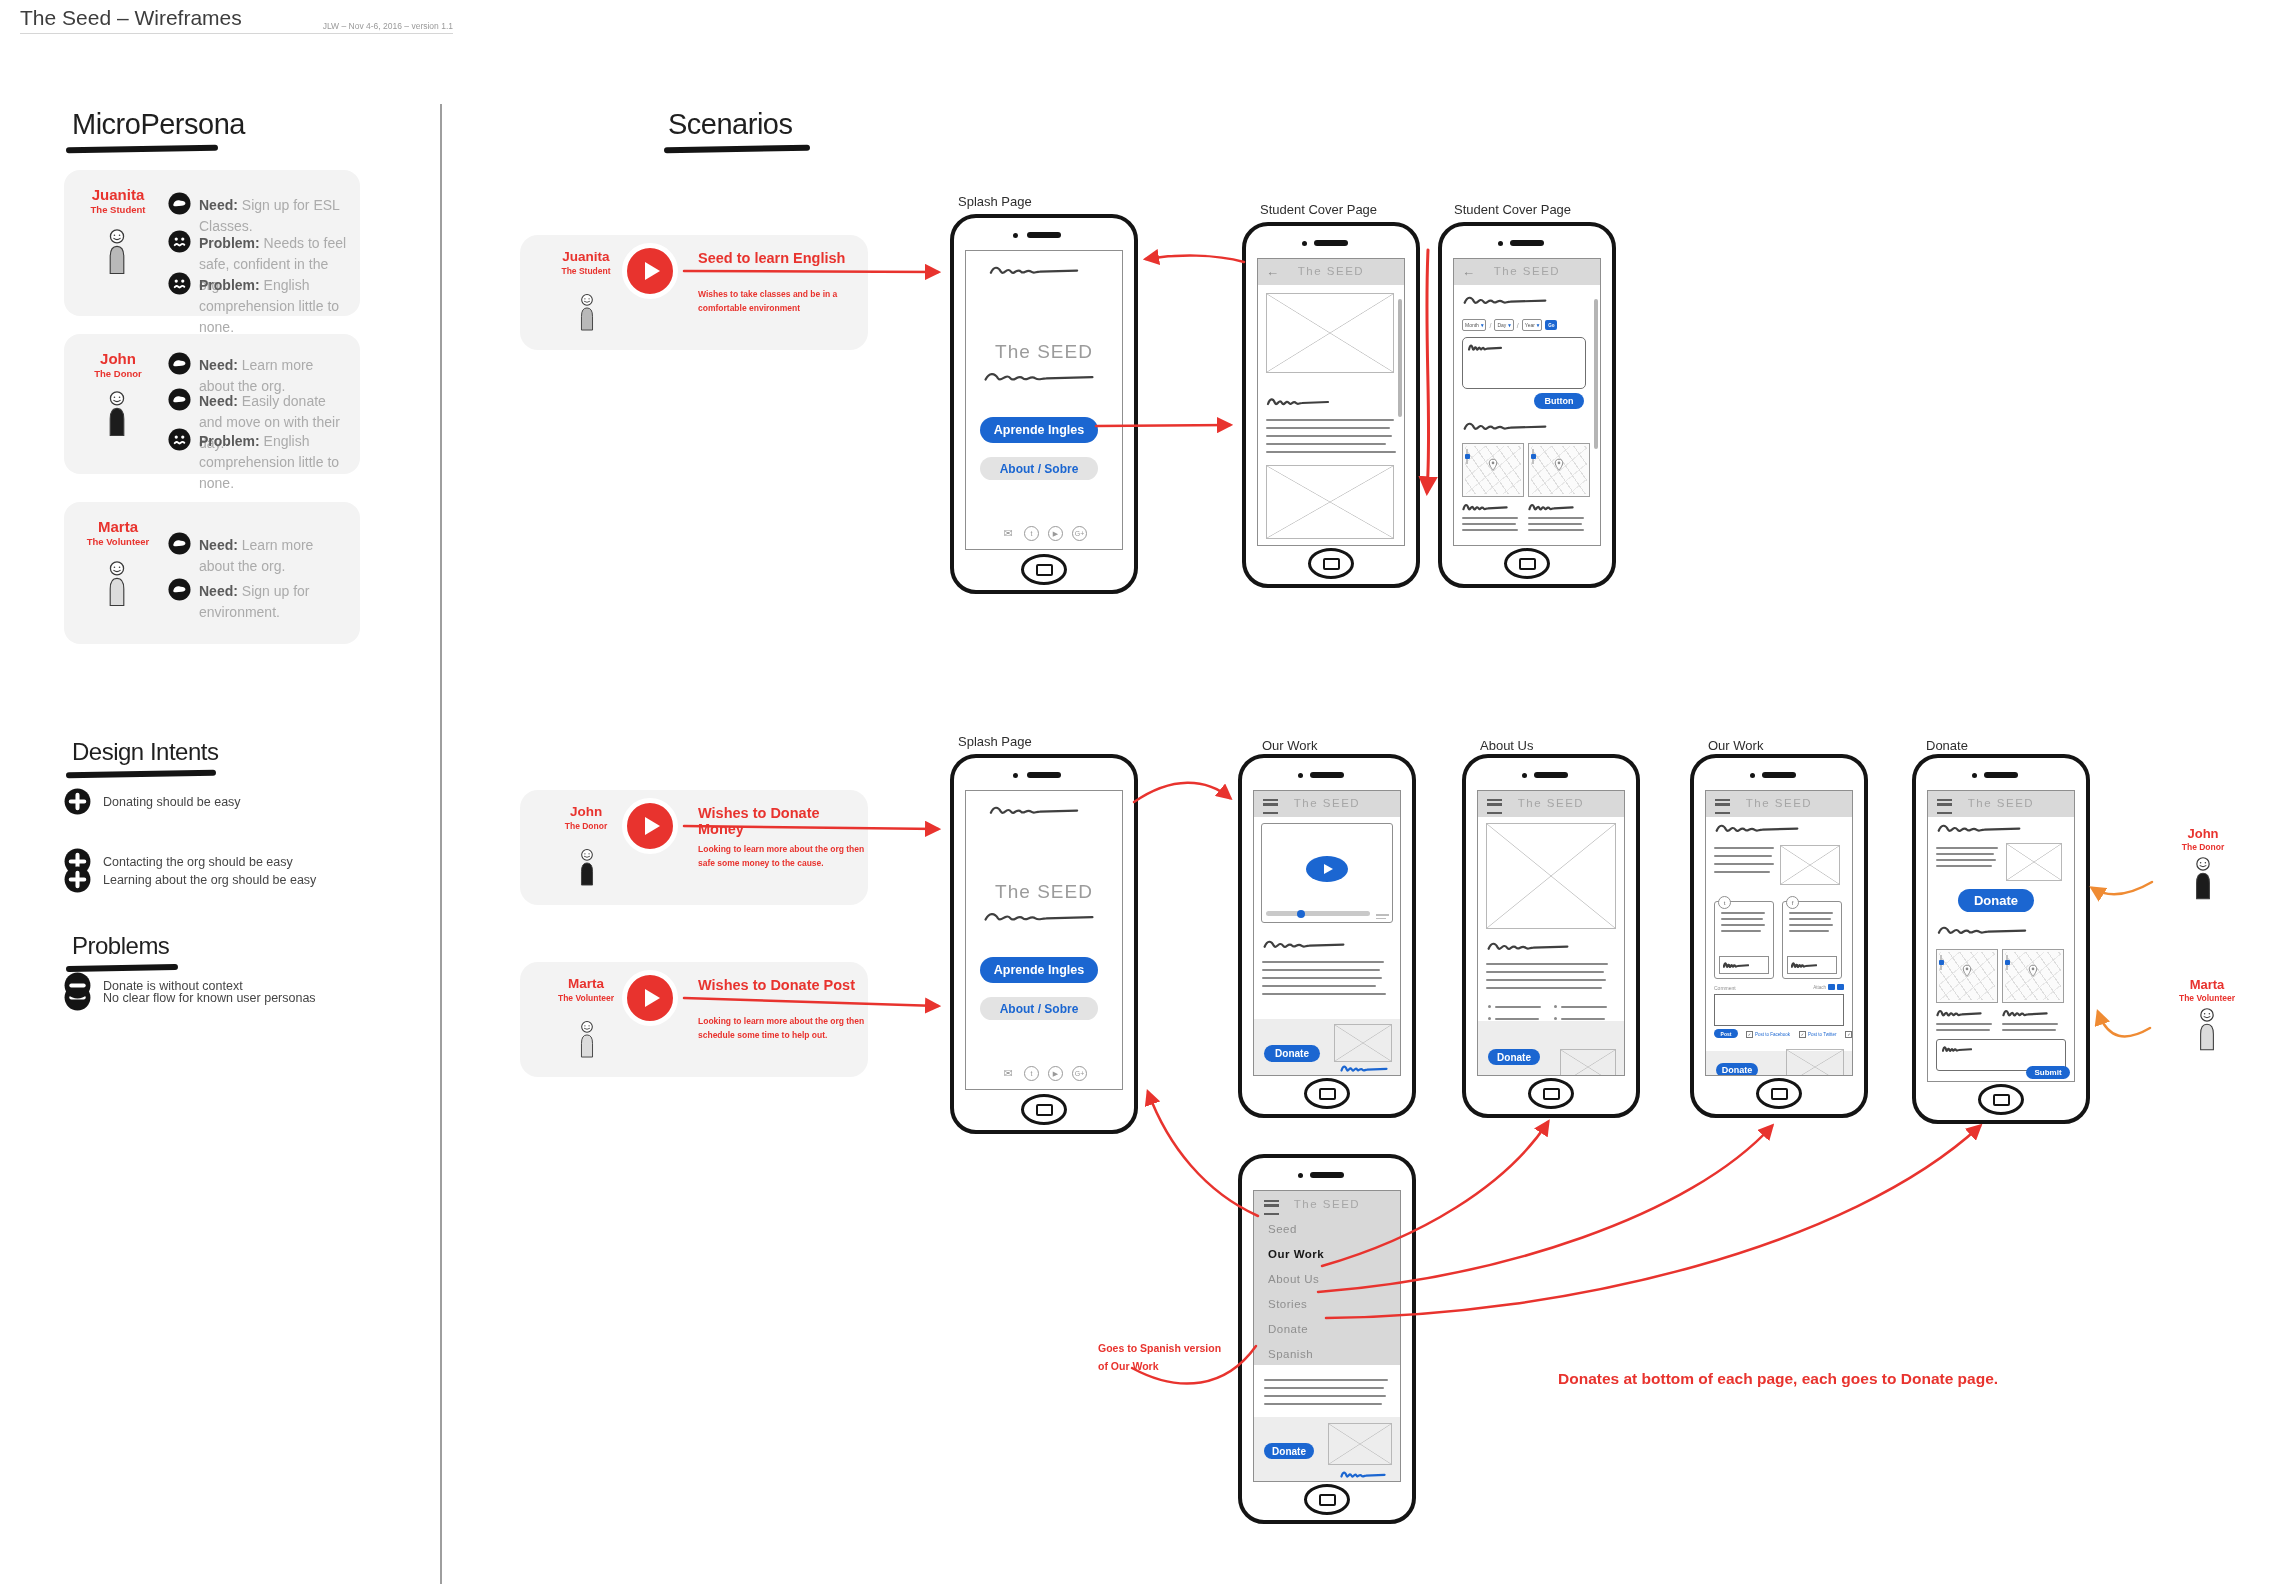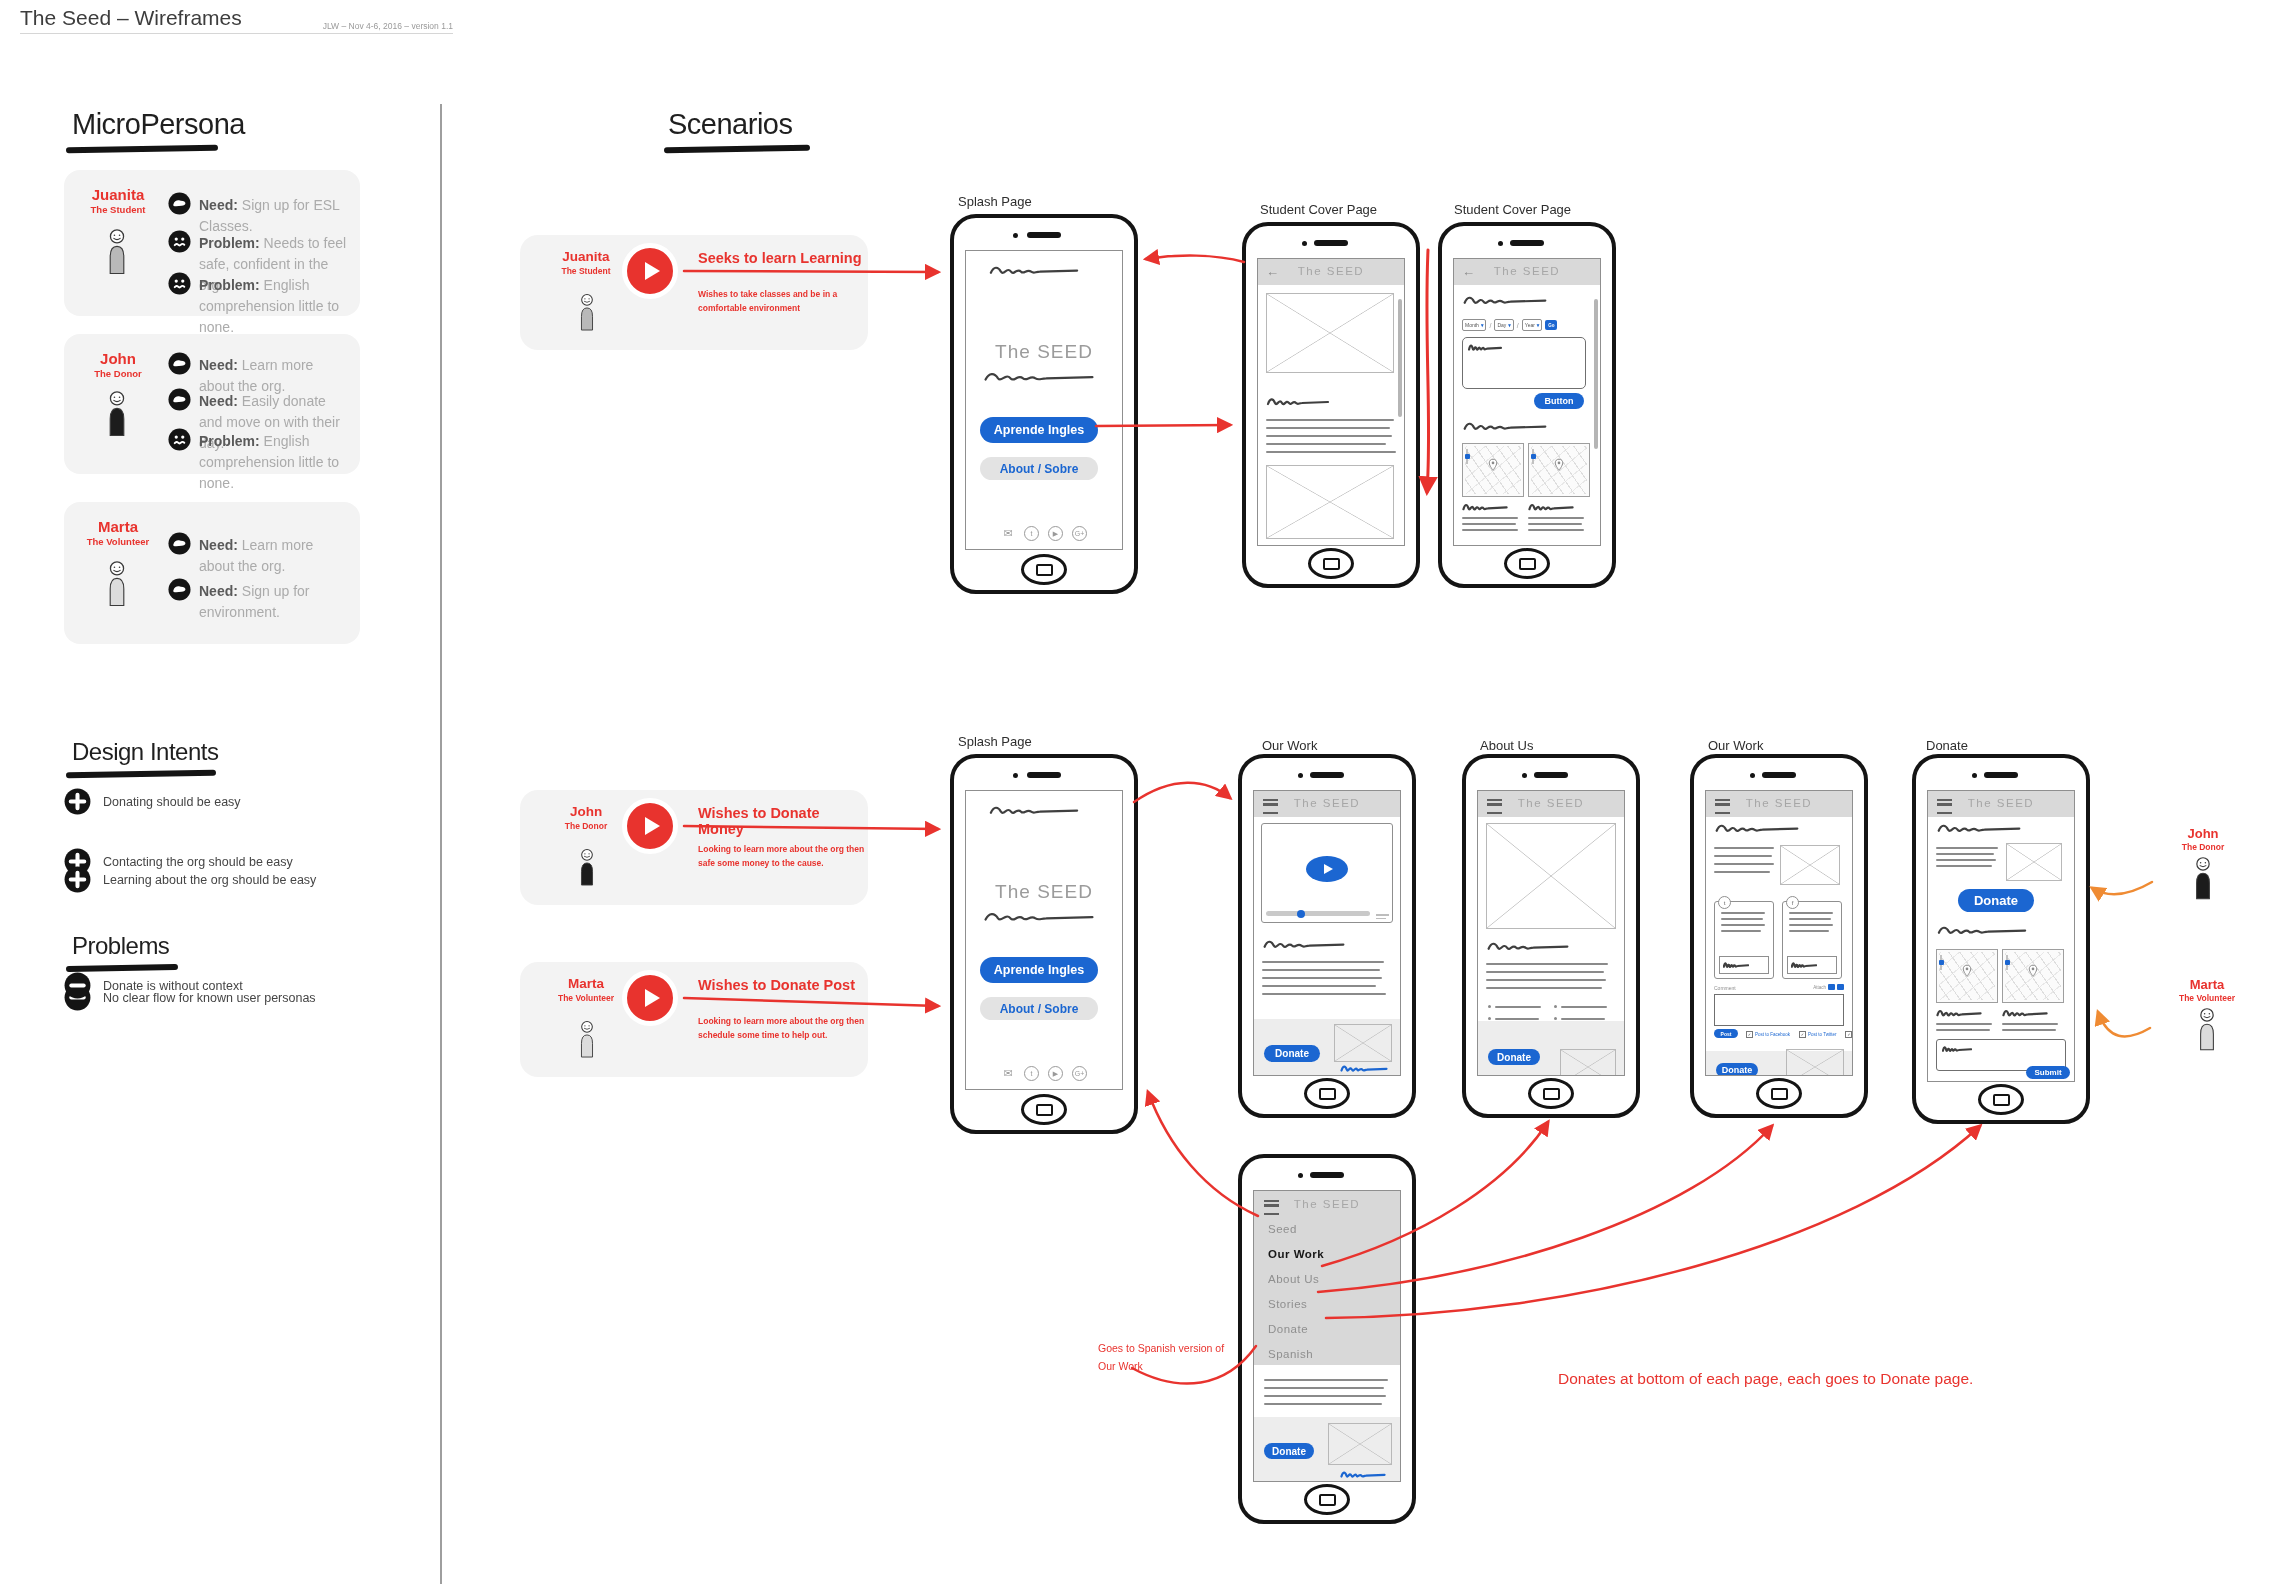--- a/index.html
+++ b/index.html
@@ -98,21 +98,21 @@
   .cbxrow{position:absolute;display:flex;gap:9px}
   .cbx{display:flex;align-items:center;gap:2px;font-size:4.5px;color:#1b66d1;white-space:nowrap}
   .cbx i{width:5px;height:5px;border:1px solid #777;font-size:4px;font-style:normal;color:#444;display:flex;align-items:center;justify-content:center;background:#fff}
   .menu-overlay{position:absolute;left:0;right:0;top:0;background:#d8d8d8}
   .mitem{position:absolute;left:14px;font-size:11.5px;color:#8f8f8f;letter-spacing:.5px}
   .mitem.active{color:#161616;font-weight:bold}
   .mini{position:absolute;width:110px;text-align:center}
   .mini .mn{font-size:13px;font-weight:bold;color:#e8332e}
   .mini .mr{font-size:8.5px;font-weight:bold;color:#e8332e;margin-top:1px}
   .mini svg{width:30px;margin-top:4px}
-  .note{position:absolute;color:#e8332e;font-weight:normal}
+  .note{position:absolute;color:#e8332e;font-weight:bold}
   .arrows{position:absolute;left:0;top:0;pointer-events:none;z-index:6}
 </style>
 </head>
 <body>
 
 <svg width="0" height="0" style="position:absolute">
   <defs>
     <path id="sqp" d="M2 9 C4 3 7 3 9 8 C11 12 13 3 16 8 C18 12 20 4 23 8 C25 11 27 5 30 8 C32 10 33 8 36 8 L62 7" fill="none" stroke="currentColor" stroke-width="2.2" stroke-linecap="round" vector-effect="non-scaling-stroke"></path>
     <g id="person">
       <circle cx="20" cy="10.5" r="8.2" fill="#fff" stroke="#3a3a3a" stroke-width="1.6"></circle>
@@ -269,21 +269,21 @@
 
   <div class="scard" style="top:235px">
     <div class="sname">Juanita</div>
     <div class="srole">The Student</div>
     <svg class="sperson" style="color:#b9b9b9" viewBox="0 0 40 58">
         <use href="#person"></use>
       </svg>
     <div class="play">
         <i class="tri"></i>
       </div>
-    <div class="stitle">Seeks to learn Learning</div>
+    <div class="stitle">Seed to learn English</div>
     <div class="sdesc">Wishes to take classes and be in a comfortable environment</div>
   </div>
   <div class="scard" style="top:790px">
     <div class="sname">John</div>
     <div class="srole">The Donor</div>
     <svg class="sperson" style="color:#1c1c1c" viewBox="0 0 40 58">
         <use href="#person"></use>
       </svg>
     <div class="play">
         <i class="tri"></i>

